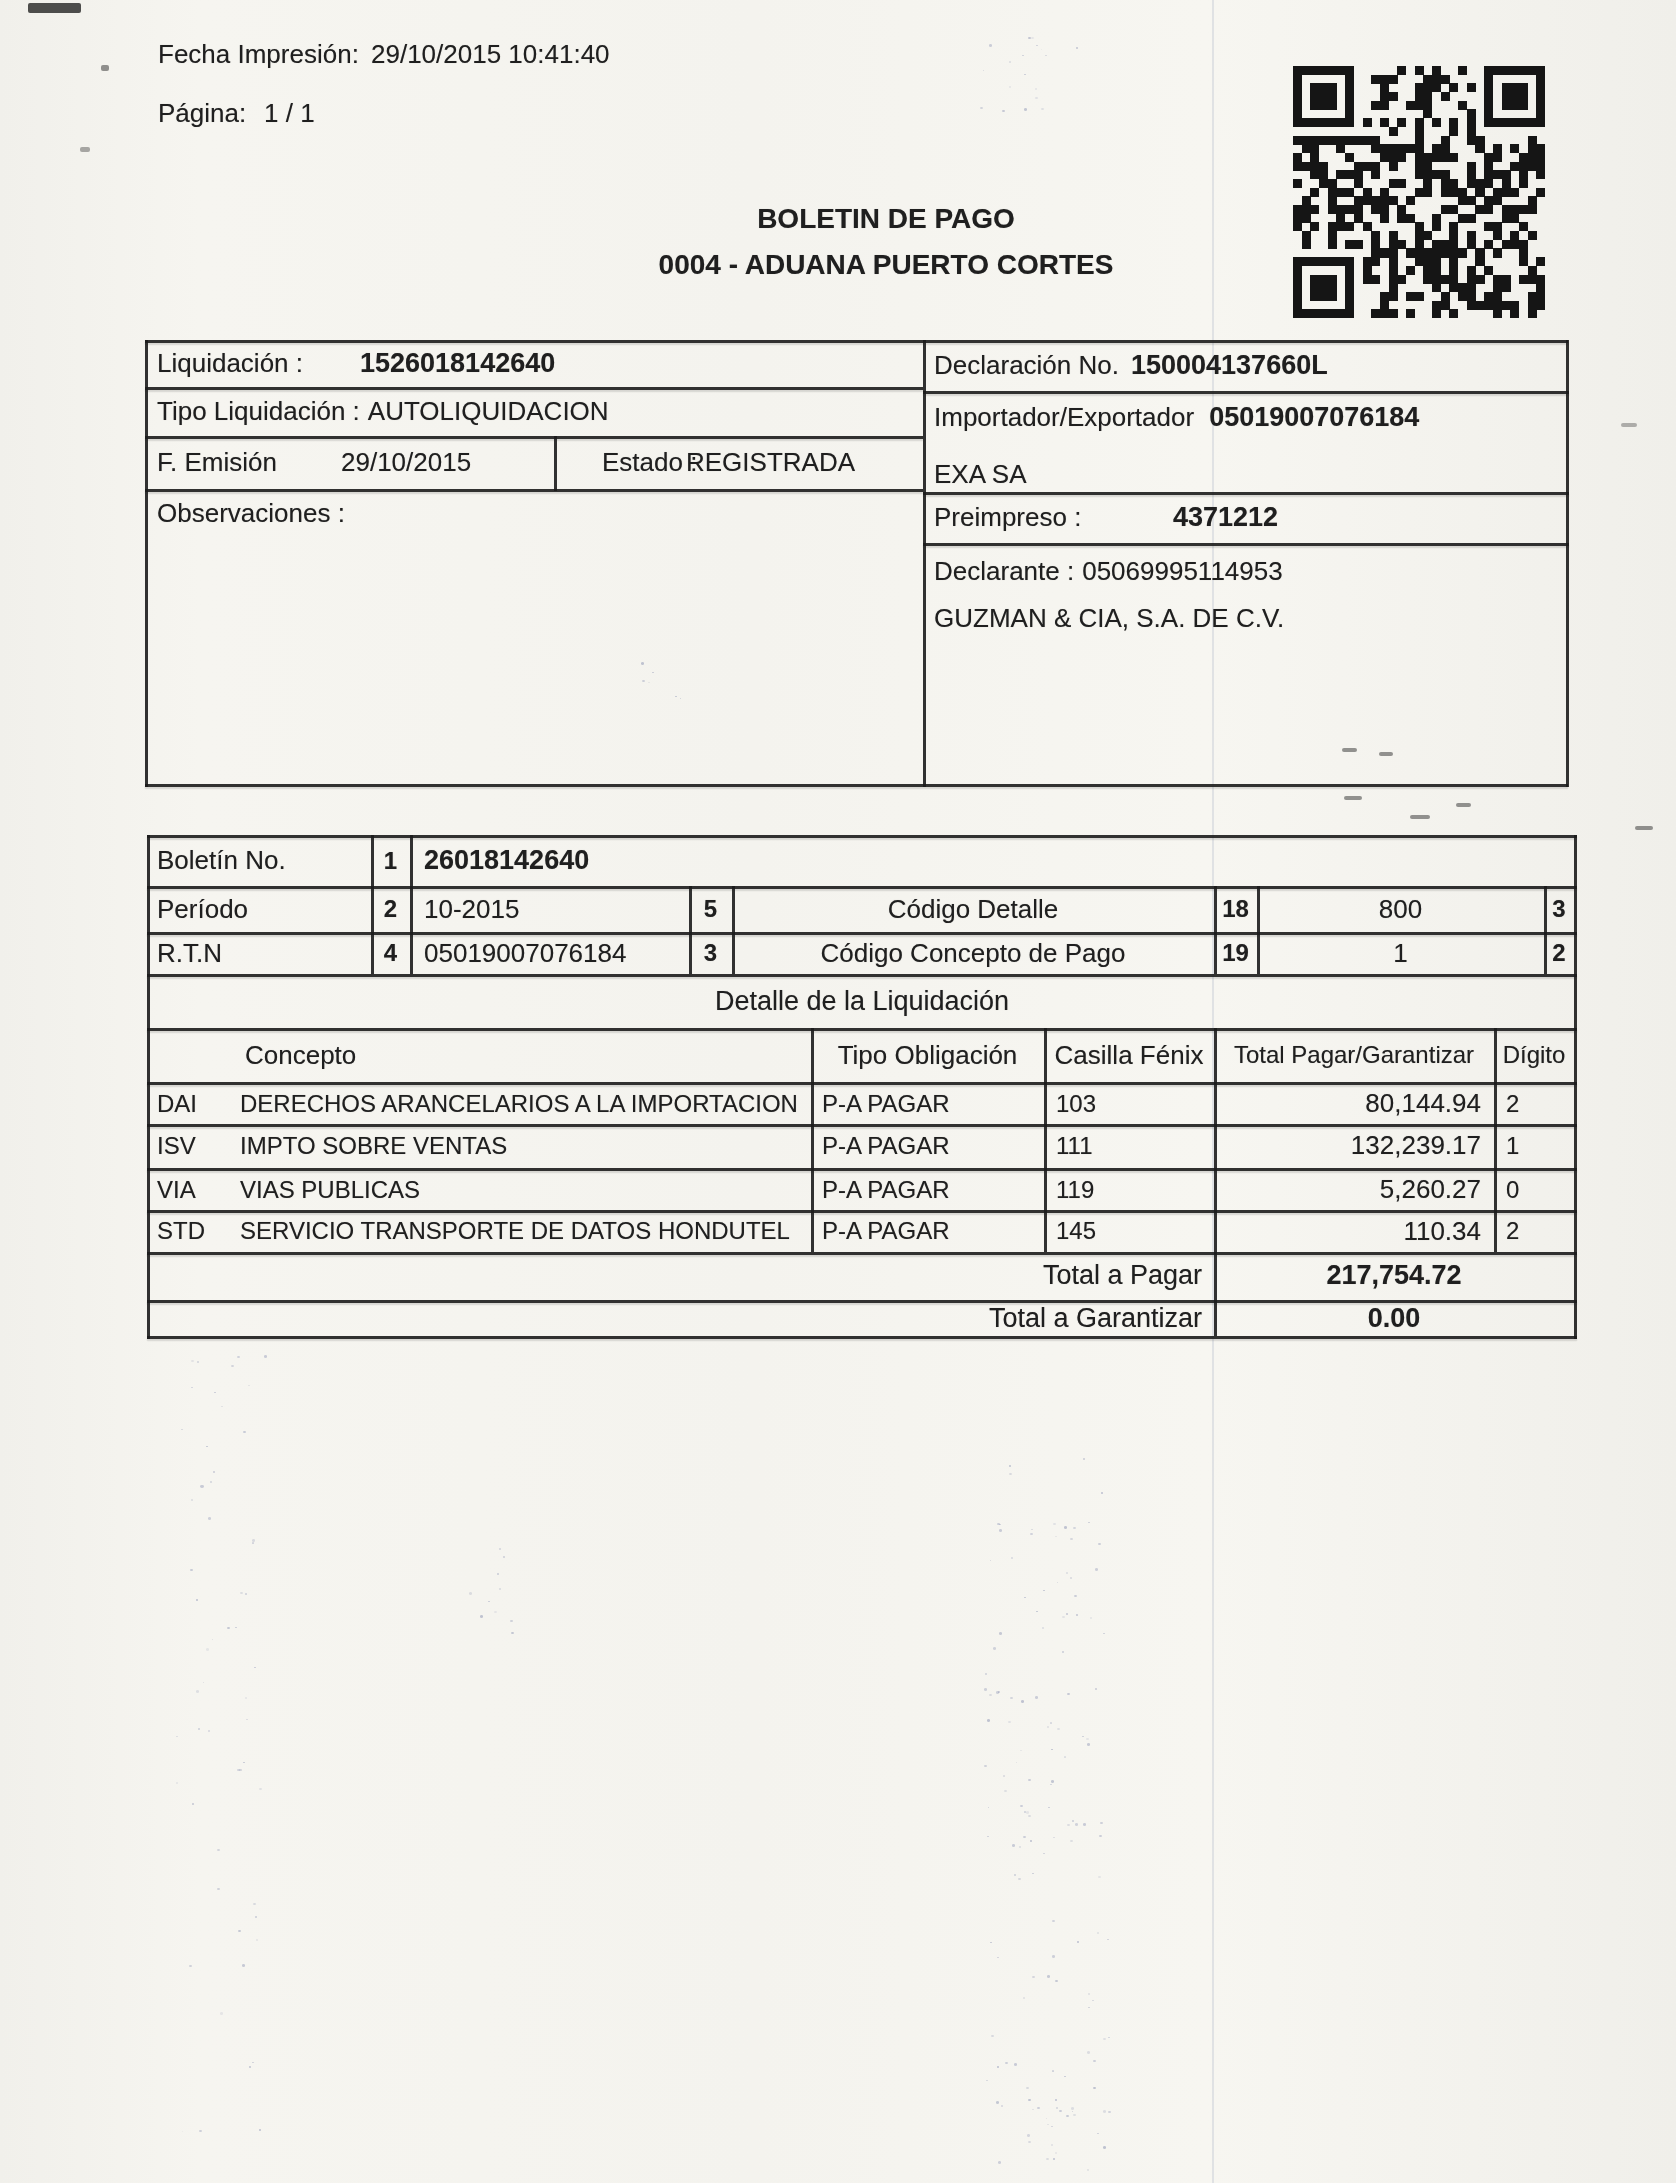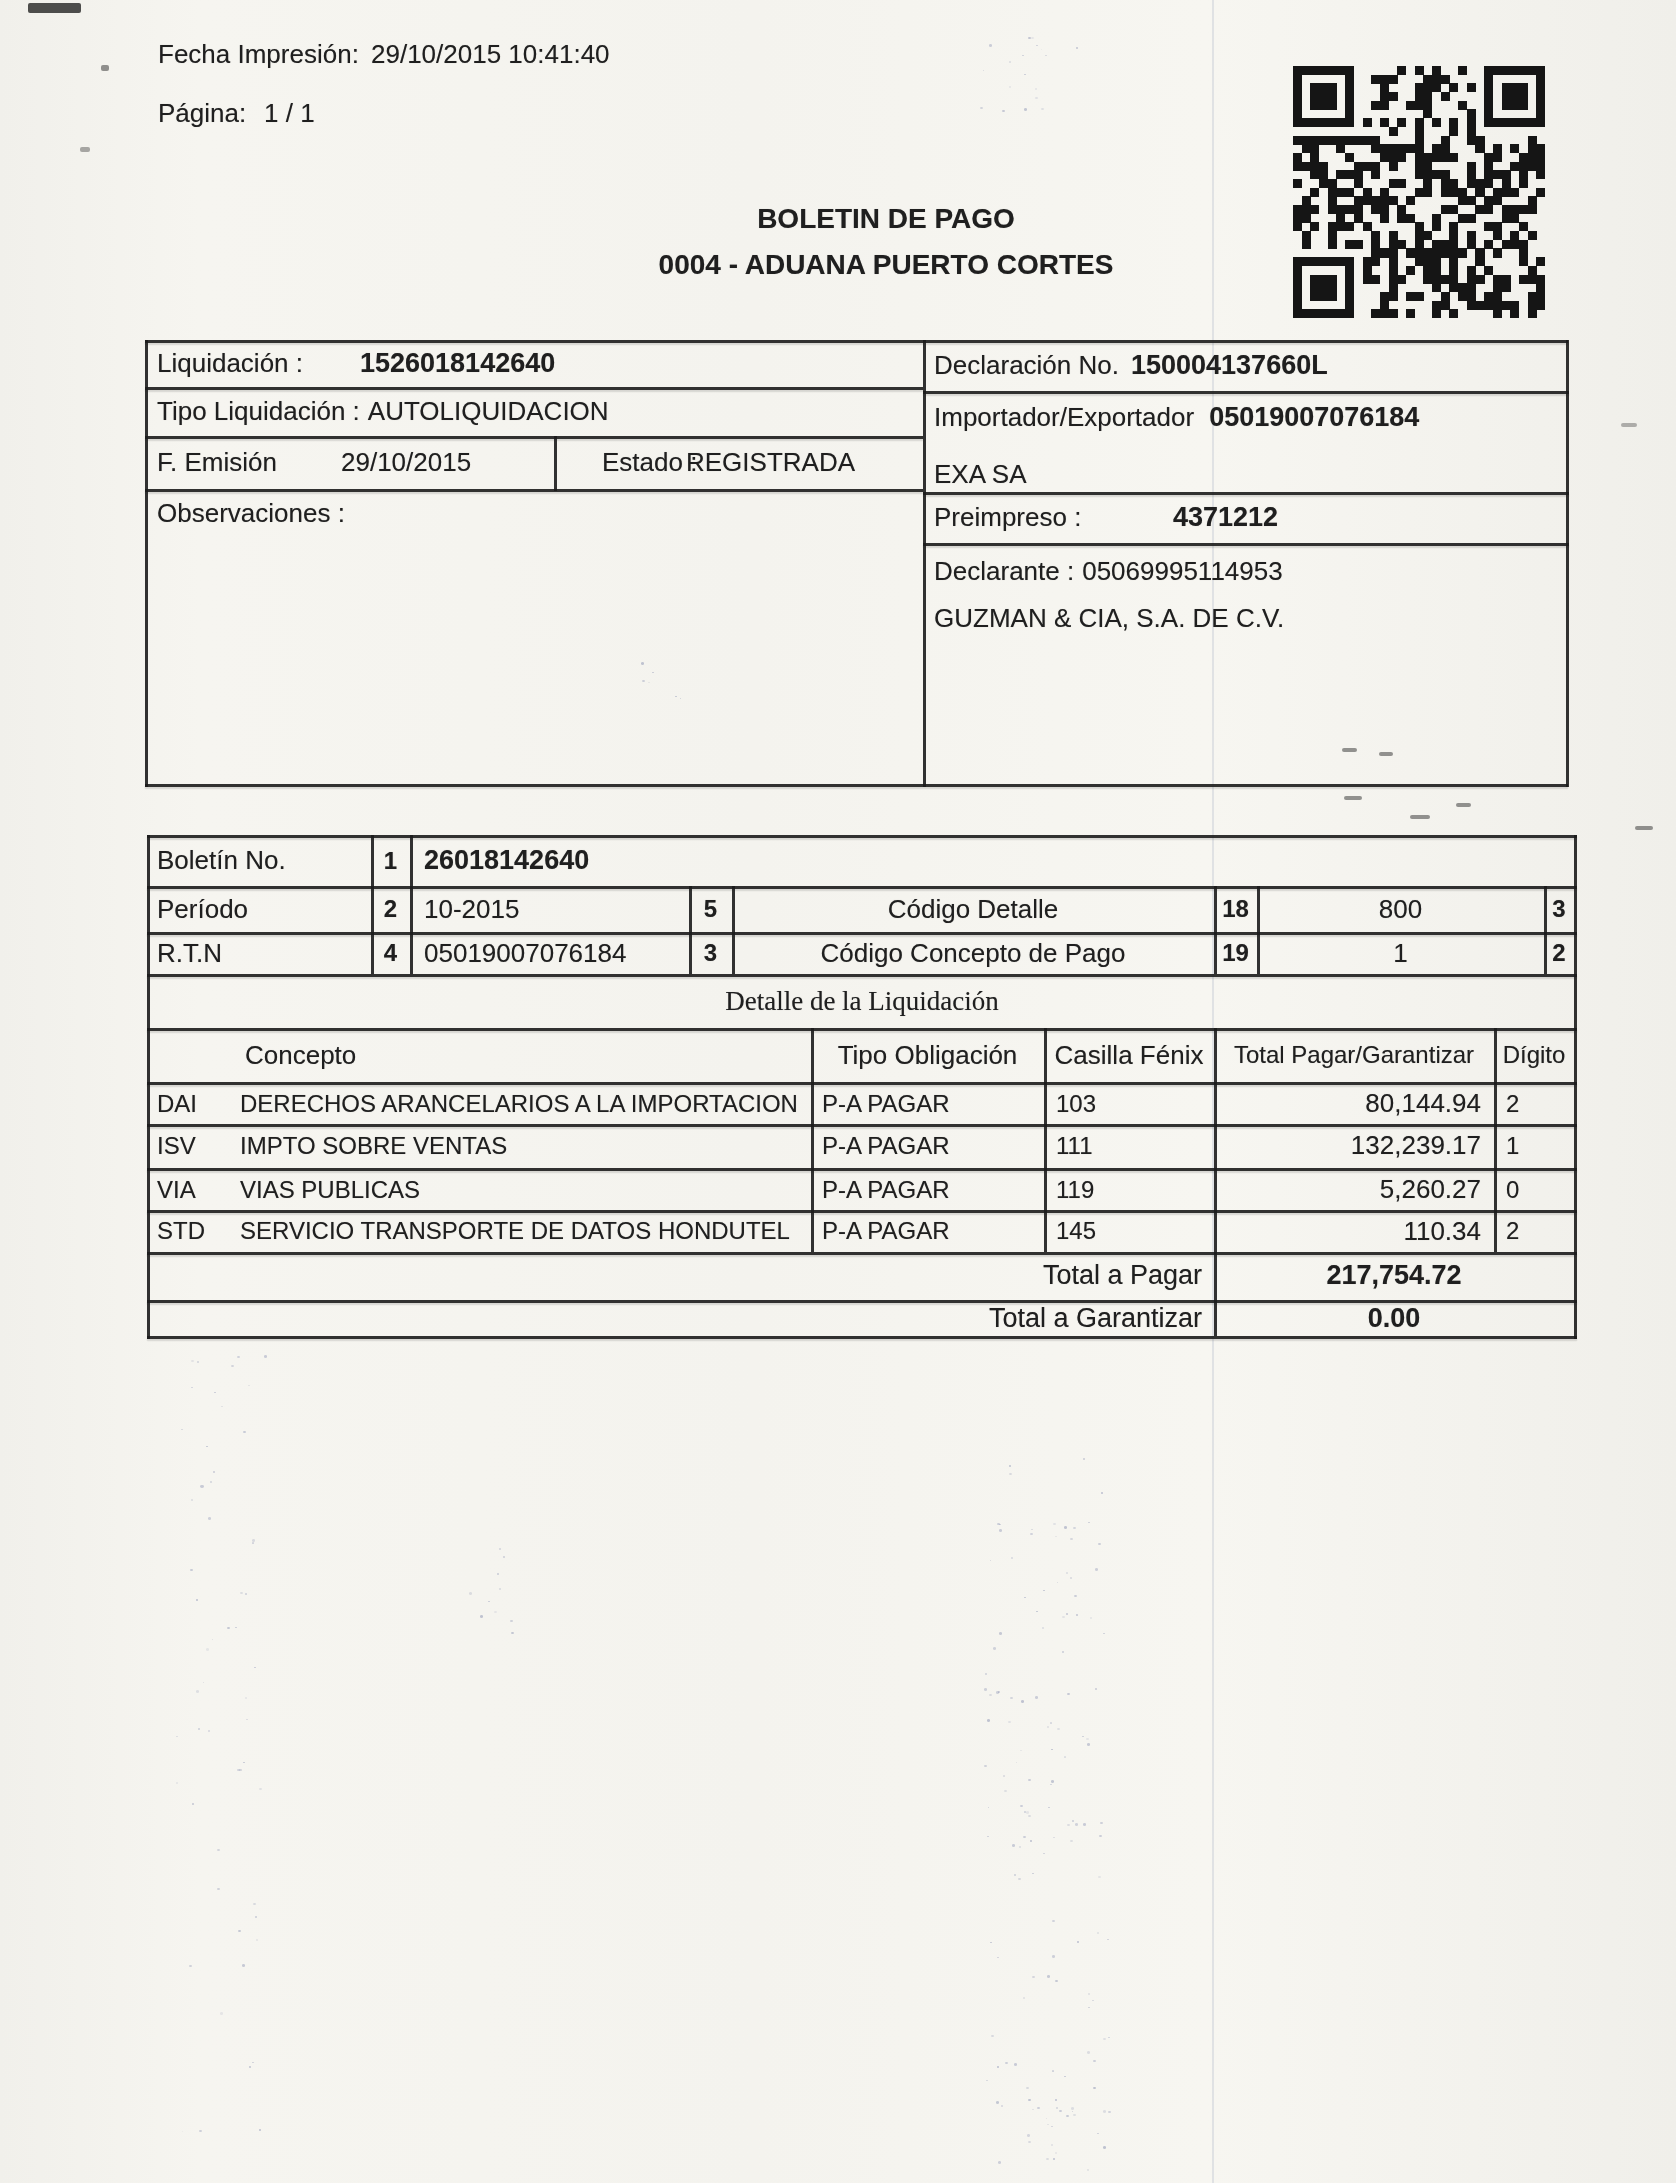--- a/index.html
+++ b/index.html
@@ -562,21 +562,21 @@
 
     <div class="txt f38" style="left:157px;top:932px;height:42px;line-height:42px;">R.T.N</div>
     <div class="txt b f36 ctr" style="left:371px;top:932px;width:39px;height:42px;line-height:42px;">4</div>
     <div class="txt f38" style="left:424px;top:932px;height:42px;line-height:42px;">05019007076184</div>
     <div class="txt b f36 ctr" style="left:689px;top:932px;width:43px;height:42px;line-height:42px;">3</div>
     <div class="txt f38 ctr" style="left:732px;top:932px;width:482px;height:42px;line-height:42px;">Código Concepto de Pago</div>
     <div class="txt b f36 ctr" style="left:1214px;top:932px;width:43px;height:42px;line-height:42px;">19</div>
     <div class="txt f38 ctr" style="left:1257px;top:932px;width:287px;height:42px;line-height:42px;">1</div>
     <div class="txt b f36 ctr" style="left:1544px;top:932px;width:30px;height:42px;line-height:42px;">2</div>
 
-    <div class="txt f40 ctr" style="left:147px;top:974px;width:1430px;height:67px;line-height:54px;font-family:Liberation Serif, serif;">Detalle de la Liquidación</div>
+    <div class="txt f40 ctr" style="left:147px;top:974px;width:1430px;height:67px;line-height:54px;">Detalle de la Liquidación</div>
 
     <div class="txt f38" style="left:245px;top:1028px;height:54px;line-height:54px;">Concepto</div>
     <div class="txt f38 ctr" style="left:811px;top:1028px;width:233px;height:54px;line-height:54px;">Tipo Obligación</div>
     <div class="txt f38 ctr" style="left:1044px;top:1028px;width:170px;height:54px;line-height:54px;">Casilla Fénix</div>
     <div class="txt f36 ctr" style="left:1214px;top:1028px;width:280px;height:54px;line-height:54px;">Total Pagar/Garantizar</div>
     <div class="txt f36 ctr" style="left:1494px;top:1028px;width:80px;height:54px;line-height:54px;">Dígito</div>
 
     <div>
       <div class="txt f36" style="left:157px;top:1082px;height:43px;line-height:43px;">DAI</div>
       <div class="txt f36" style="left:240px;top:1082px;height:43px;line-height:43px;">DERECHOS ARANCELARIOS A LA IMPORTACION</div>

